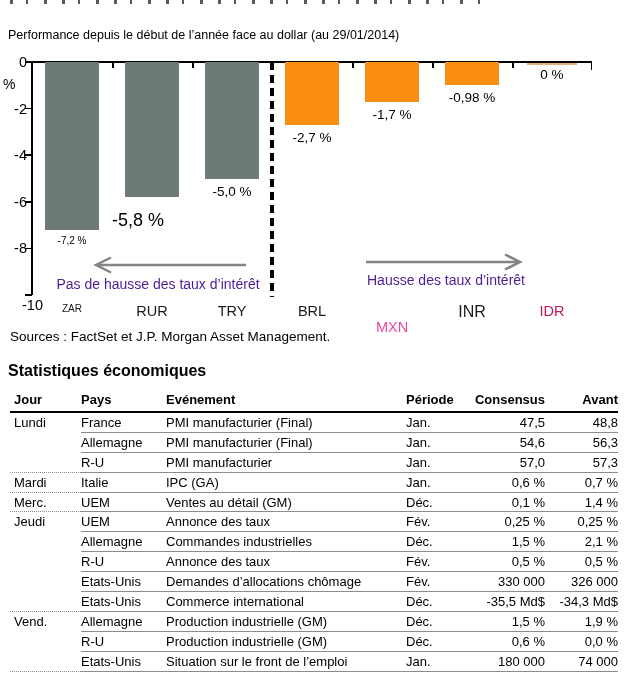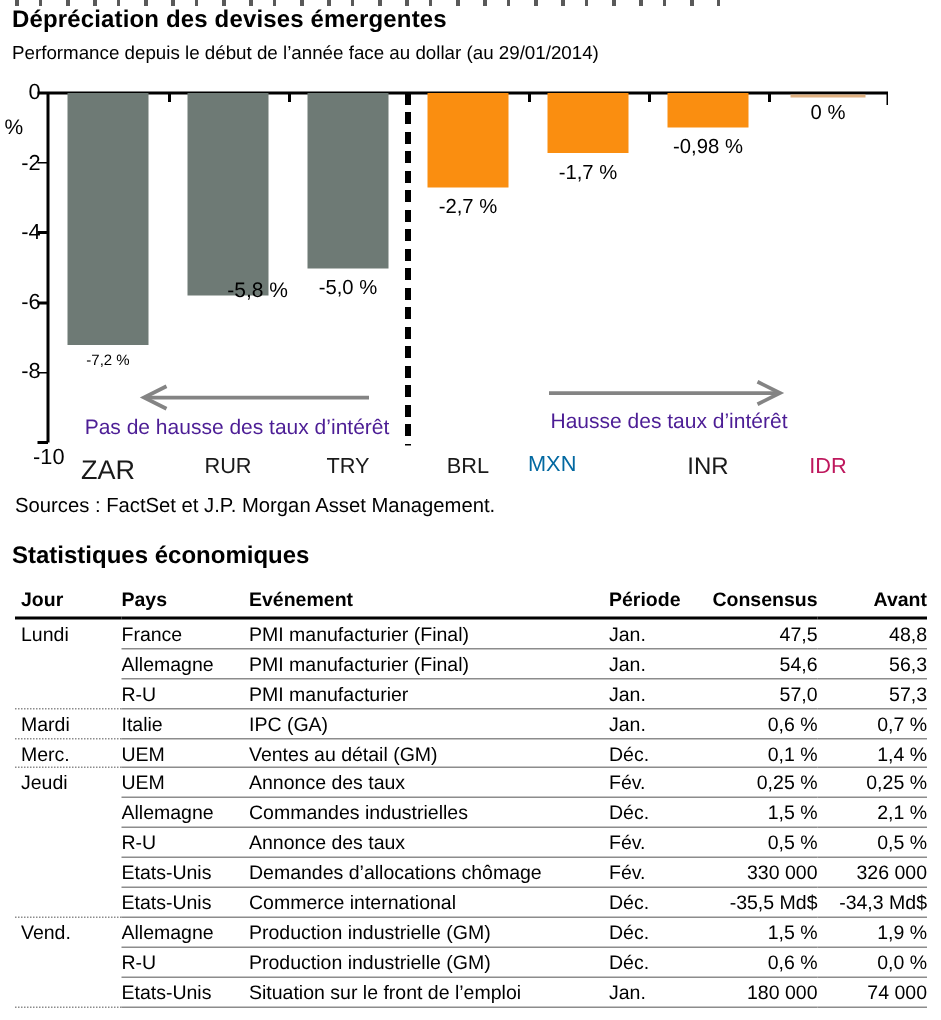--- a/index.html
+++ b/index.html
@@ -24,21 +24,20 @@
   th.c0{padding-left:4px !important;}
   .al{text-align:left;margin-left:44px;} .ac{text-align:left;} .ar{text-align:right;}
 </style>
 </head>
 <body>
 
 <div class="page">
 
   <div class="abs top-clip"></div>
 
-  <div class="abs chart-title">Dépréciation des devises émergentes</div>
   <div class="abs chart-subtitle">Performance depuis le début de l’année face au dollar (au 29/01/2014)</div>
 
   <div class="abs" id="chartArea">
     <div class="abs y-unit">%</div>
 
     <svg class="abs" style="left:0;top:0" width="627" height="332" viewBox="0 0 627 332">
       <g stroke="#848484" stroke-width="2.5" fill="none">
         <line x1="246" y1="265" x2="98" y2="265"></line>
         <polyline points="111,257.5 96,265 111,272.5"></polyline>
         <line x1="366" y1="262" x2="518" y2="262"></line>
@@ -63,33 +62,33 @@
       <div class="abs" style="left: 25px; top: 294.25px; width: 7px; height: 1.5px; background: rgb(0, 0, 0);"></div>
       <div class="abs" style="left: 16px; top: 287px; width: 27px; text-align: right; font-size: 14.5px; margin-top: 10px;">-10</div>
       <div class="abs" style="left: 112px; top: 62px; width: 1.5px; height: 6px; background: rgb(0, 0, 0);"></div>
       <div class="abs" style="left: 192px; top: 62px; width: 1.5px; height: 6px; background: rgb(0, 0, 0);"></div>
       <div class="abs" style="left: 352px; top: 62px; width: 1.5px; height: 6px; background: rgb(0, 0, 0);"></div>
       <div class="abs" style="left: 432px; top: 62px; width: 1.5px; height: 6px; background: rgb(0, 0, 0);"></div>
       <div class="abs" style="left: 512px; top: 62px; width: 1.5px; height: 6px; background: rgb(0, 0, 0);"></div>
       <div class="abs" style="left: 590.5px; top: 62px; width: 1.5px; height: 8px; background: rgb(0, 0, 0);"></div>
       <div class="abs" style="left: 45px; top: 62px; width: 54px; height: 167.76px; background: rgb(110, 122, 117);"></div>
       <div class="abs" style="left: 32px; top: 234.76px; width: 80px; text-align: center; font-size: 10px;">-7,2 %</div>
-      <div class="abs" style="left: 32px; top: 303px; width: 80px; text-align: center; font-size: 18px; color: rgb(26, 26, 26);">ZAR</div>
+      <div class="abs" style="left: 32px; top: 303px; width: 80px; text-align: center; font-size: 10px; color: rgb(26, 26, 26);">ZAR</div>
       <div class="abs" style="left: 125px; top: 62px; width: 54px; height: 135.14px; background: rgb(110, 122, 117);"></div>
-      <div class="abs" style="left: 112px; top: 185px; width: 80px; text-align: right; font-size: 14px;">-5,8 %</div>
+      <div class="abs" style="left: 112px; top: 210px; width: 80px; text-align: left; font-size: 18px;">-5,8 %</div>
       <div class="abs" style="left: 112px; top: 303px; width: 80px; text-align: center; font-size: 14.5px; color: rgb(26, 26, 26);">RUR</div>
       <div class="abs" style="left: 205px; top: 62px; width: 54px; height: 116.5px; background: rgb(110, 122, 117);"></div>
       <div class="abs" style="left: 192px; top: 183.5px; width: 80px; text-align: center; font-size: 13.5px;">-5,0 %</div>
       <div class="abs" style="left: 192px; top: 303px; width: 80px; text-align: center; font-size: 14.5px; color: rgb(26, 26, 26);">TRY</div>
       <div class="abs" style="left: 285px; top: 62px; width: 54px; height: 62.91px; background: rgb(250, 142, 16);"></div>
       <div class="abs" style="left: 272px; top: 129.91px; width: 80px; text-align: center; font-size: 13.5px;">-2,7 %</div>
       <div class="abs" style="left: 272px; top: 303px; width: 80px; text-align: center; font-size: 14.5px; color: rgb(26, 26, 26);">BRL</div>
       <div class="abs" style="left: 365px; top: 62px; width: 54px; height: 39.61px; background: rgb(250, 142, 16);"></div>
       <div class="abs" style="left: 352px; top: 106.61px; width: 80px; text-align: center; font-size: 13.5px;">-1,7 %</div>
-      <div class="abs" style="left: 352px; top: 302px; width: 80px; text-align: left; font-size: 14.5px; color: #0369a1;">MXN</div>
+      <div class="abs" style="left: 352px; top: 319px; width: 80px; text-align: center; font-size: 14.5px; color: #ec4899;">MXN</div>
       <div class="abs" style="left: 445px; top: 62px; width: 54px; height: 22.834px; background: rgb(250, 142, 16);"></div>
       <div class="abs" style="left: 432px; top: 89.834px; width: 80px; text-align: center; font-size: 13.5px;">-0,98 %</div>
       <div class="abs" style="left: 432px; top: 303px; width: 80px; text-align: center; font-size: 16px; color: rgb(26, 26, 26);">INR</div>
       <div class="abs" style="left: 527px; top: 62.5px; width: 50px; height: 2px; background: rgb(223, 176, 128);"></div>
       <div class="abs" style="left: 512px; top: 67px; width: 80px; text-align: center; font-size: 13.5px;">0 %</div>
       <div class="abs" style="left: 512px; top: 303px; width: 80px; text-align: center; font-size: 14.5px; color: #be185d;">IDR</div>
       <div class="abs" style="left: 269.5px; top: 62px; width: 4.5px; height: 235px; background: repeating-linear-gradient(rgb(0, 0, 0) 0px, rgb(0, 0, 0) 8px, transparent 8px, transparent 13px);"></div>
     </div>
 
   <div class="abs sources">Sources : FactSet et J.P. Morgan Asset Management.</div>

